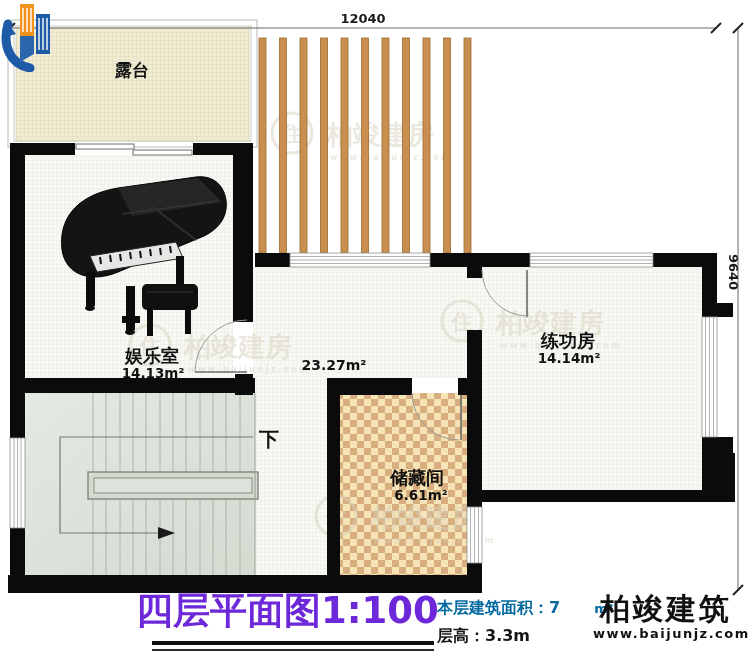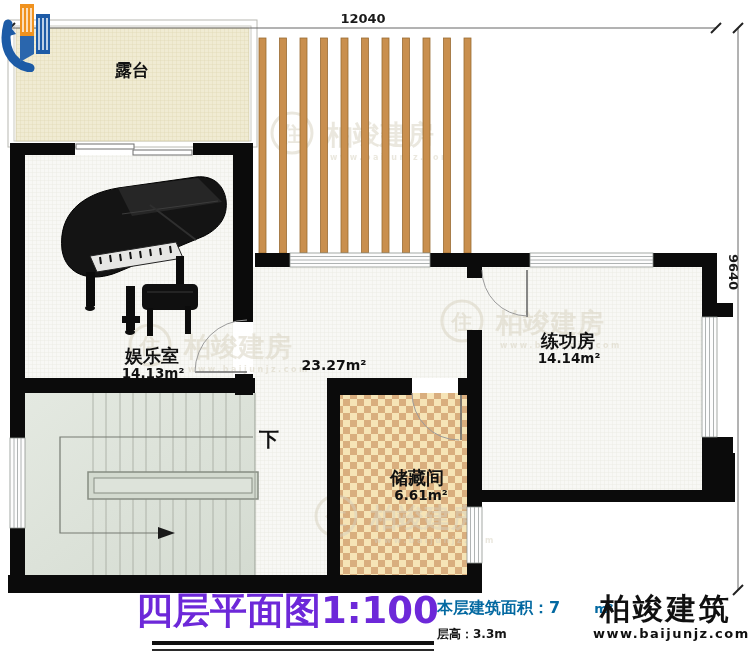--- a/index.html
+++ b/index.html
@@ -4,21 +4,21 @@
 <style>
   html,body{margin:0;padding:0;background:#ffffff;}
   .canvas{position:relative;width:750px;height:658px;background:#fff;overflow:hidden;
           font-family:"DejaVu Sans","Liberation Sans",sans-serif;color:#111;}
   .canvas svg{position:absolute;left:0;top:0;}
   .tb{position:absolute;white-space:nowrap;}
   .tb-title{left:136px;top:586px;font-size:37px;font-weight:700;color:#6d28d9;letter-spacing:0;}
   .tb-underline1{left:152px;top:641px;width:282px;height:4px;background:#101010;}
   .tb-underline2{left:152px;top:649px;width:282px;height:2px;background:#2a2a2a;}
   .tb-info1{left:437px;top:598px;font-size:16px;font-weight:700;color:#0369a1;}
-  .tb-info2{left:437px;top:626px;font-size:12px;font-weight:700;color:#161616;}
+  .tb-info2{left:437px;top:626px;font-size:16px;font-weight:700;color:#161616;}
   .tb-unit{position:relative;left:34px;font-size:13px;}
   .logo-icon{position:absolute;left:529px;top:583px;width:64px;height:72px;z-index:5;}
   .logo-name{left:592px;top:589px;font-size:30px;font-weight:800;letter-spacing:3px;color:#101010;z-index:6;margin-left:8px;}
   .logo-url{left:593px;top:626px;font-size:13px;font-weight:700;letter-spacing:1.5px;color:#101010;z-index:6;}
 </style>
 </head>
 <body>
 
 <div class="canvas">
 

